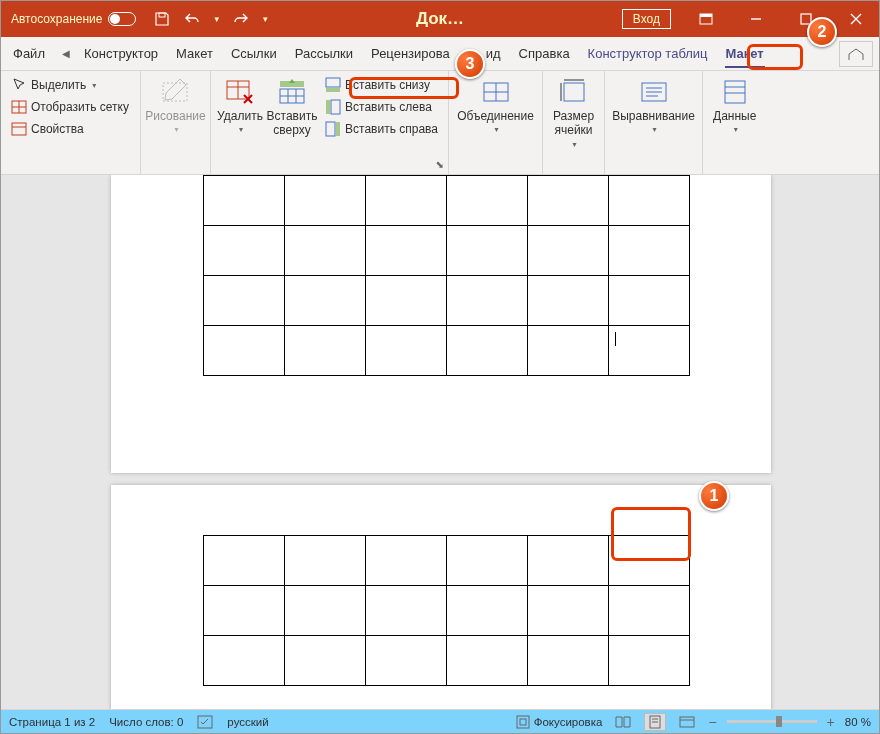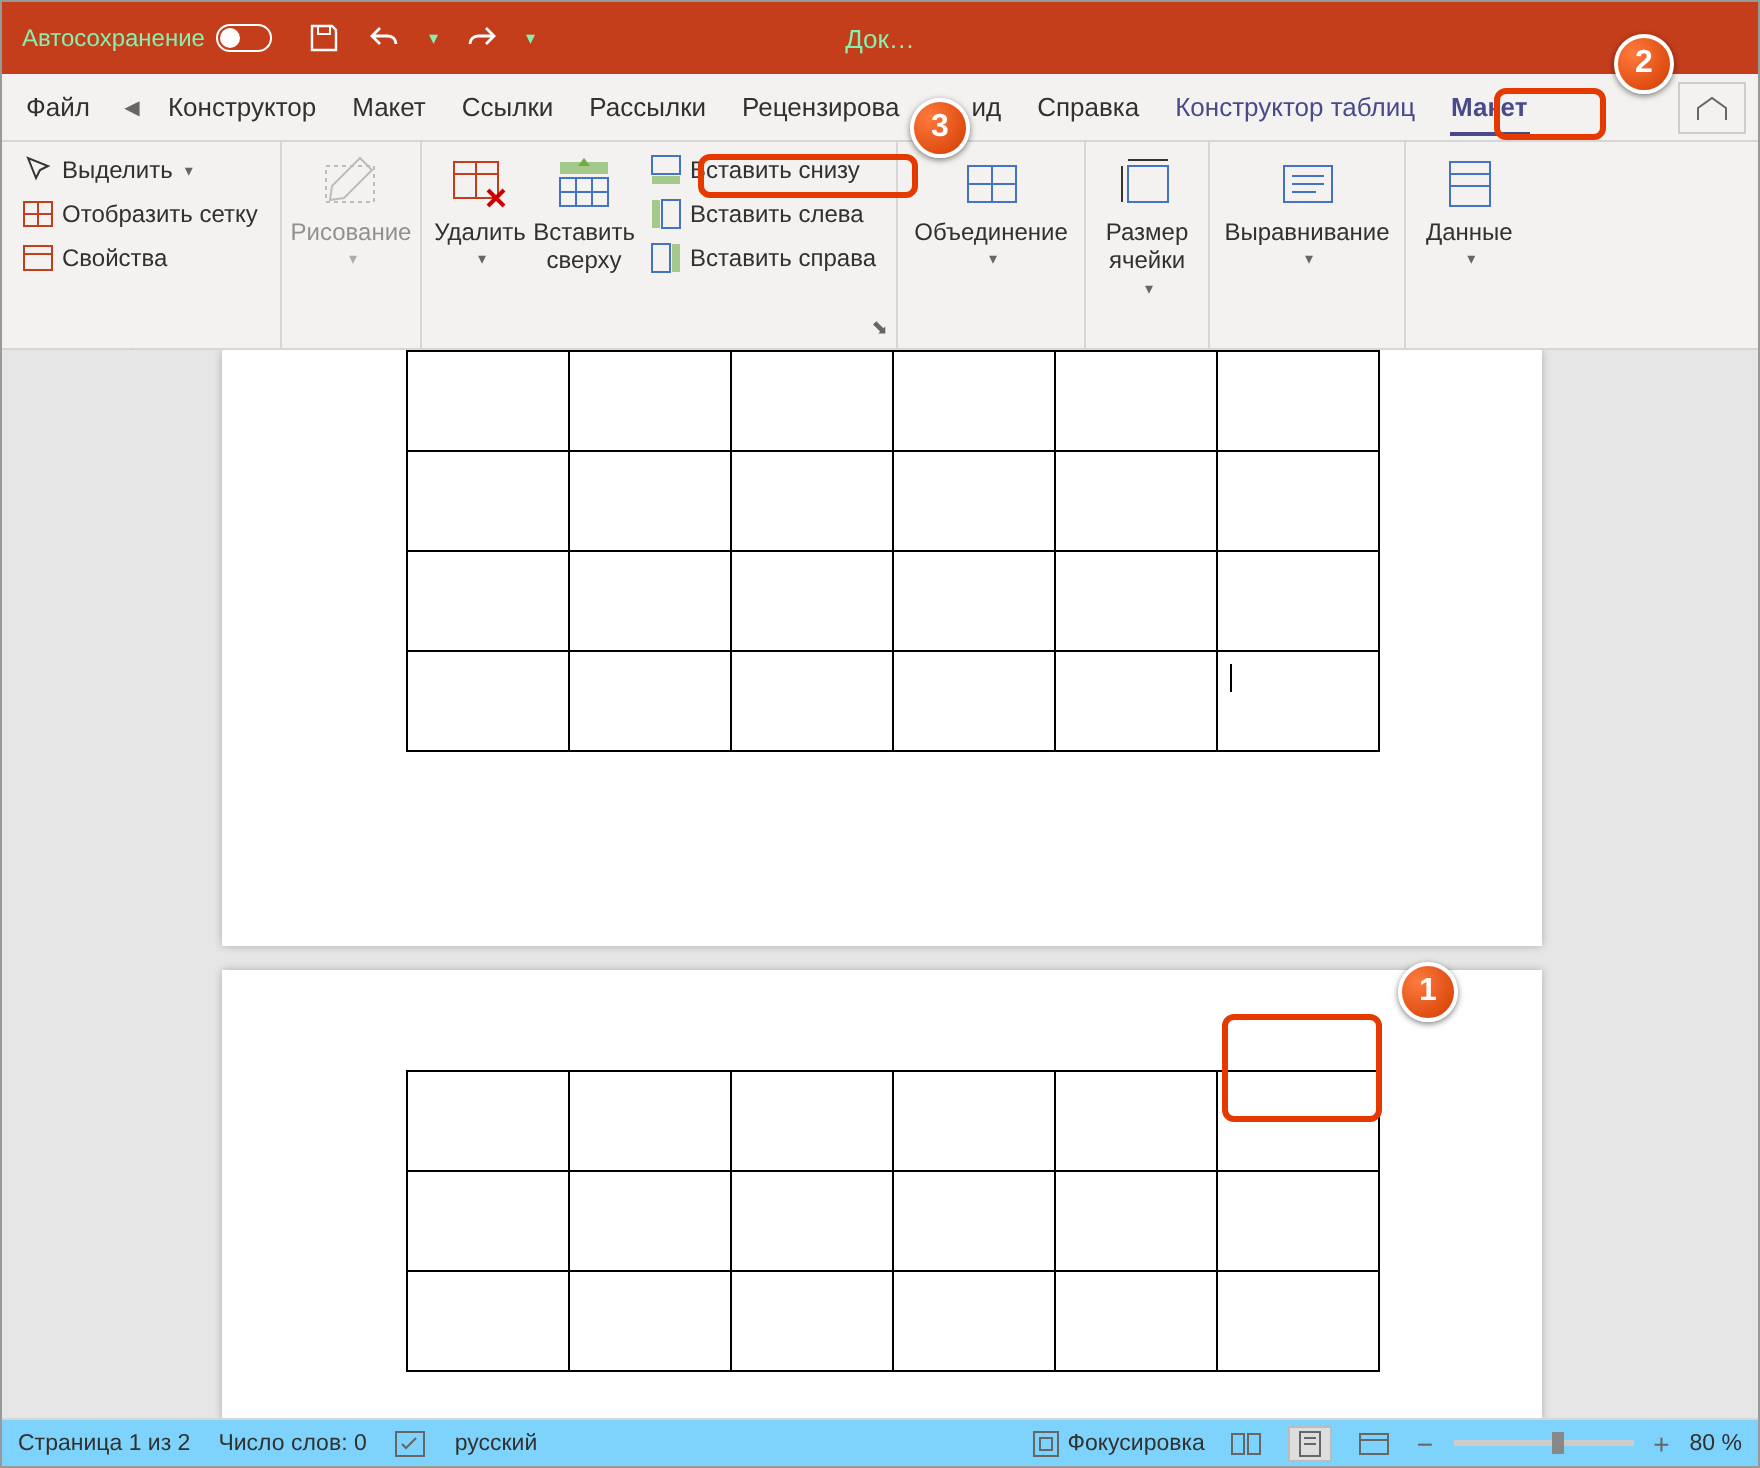--- a/index.html
+++ b/index.html
@@ -1,24 +1,24 @@
 <!DOCTYPE html>
 <html><head>
 <meta charset="utf-8">
 <style>
 * { box-sizing: border-box; margin: 0; padding: 0; font-family: "Segoe UI", Arial, sans-serif; }
 body { width: 880px; height: 734px; background: #fff; overflow: hidden; position: relative; border: 1px solid #999; }
 
-.titlebar { height: 36px; background: #c43e1c; display: flex; align-items: center; color: #86efac; font-size: 12px; position: relative; }
+.titlebar { height: 36px; background: #c43e1c; display: flex; align-items: center; color: #fef9c3; font-size: 12px; position: relative; }
 .titlebar .autosave { display: flex; align-items: center; gap: 6px; padding: 0 10px; }
 .titlebar .toggle { width: 28px; height: 14px; border: 1px solid #fff; border-radius: 8px; position: relative; }
 .titlebar .toggle::after { content: ""; position: absolute; left: 1px; top: 1px; width: 10px; height: 10px; border-radius: 50%; background: #fff; }
 .titlebar .qat { display: flex; gap: 14px; padding: 0 8px; align-items: center; }
 .titlebar .qat svg { width: 16px; height: 16px; }
-.titlebar .doctitle { position: absolute; left: 50%; transform: translateX(-50%); font-size: 13px; }
+.titlebar .doctitle { position: absolute; left: 50%; transform: translateX(-50%); font-size: 17px; font-weight: bold; }
 .titlebar .right { margin-left: auto; display: flex; align-items: center; gap: 4px; }
 .titlebar .login { border: 1px solid #fff; padding: 2px 10px; font-size: 12px; margin-right: 8px; }
 .titlebar .winbtn { width: 46px; height: 36px; display: flex; align-items: center; justify-content: center; }
 .titlebar .winbtn svg { width: 14px; height: 14px; }
 
 .tabs { height: 34px; background: #f3f2f1; border-bottom: 1px solid #d6d6d6; display: flex; align-items: center; font-size: 13px; color: #323130; }
 .tabs .file { padding: 0 12px; height: 100%; display: flex; align-items: center; }
 .tabs .nav { width: 18px; height: 22px; display: flex; align-items: center; justify-content: center; color: #666; font-size: 10px; border: 1px solid transparent; }
 .tabs .tab { padding: 0 9px; height: 100%; display: flex; align-items: center; cursor: pointer; white-space: nowrap; }
 .tabs .tab.context { color: #4a4a8a; }
@@ -84,20 +84,44 @@
       </span>
     <span style="font-size:9px">▾</span>
     <span>
         <svg viewBox="0 0 16 16">
           <path d="M10 3l4 4-4 4M14 7H6a4 4 0 00-4 4" fill="none" stroke="#fff" stroke-width="1.4"></path>
         </svg>
       </span>
     <span style="font-size:9px">▾</span>
   </div>
   <div class="doctitle">Док…</div>
+  <div class="right">
+    <div class="login">Вход</div>
+    <div class="winbtn">
+        <svg viewBox="0 0 14 14">
+          <rect x="1" y="2" width="12" height="10" fill="none" stroke="#fff"></rect>
+          <rect x="1" y="2" width="12" height="3" fill="#fff"></rect>
+        </svg>
+      </div>
+    <div class="winbtn">
+        <svg viewBox="0 0 14 14">
+          <line x1="2" y1="7" x2="12" y2="7" stroke="#fff" stroke-width="1.4"></line>
+        </svg>
+      </div>
+    <div class="winbtn">
+        <svg viewBox="0 0 14 14">
+          <rect x="2" y="2" width="10" height="10" fill="none" stroke="#fff" stroke-width="1.2"></rect>
+        </svg>
+      </div>
+    <div class="winbtn">
+        <svg viewBox="0 0 14 14">
+          <path d="M2 2l10 10M12 2L2 12" stroke="#fff" stroke-width="1.4"></path>
+        </svg>
+      </div>
+  </div>
 </div>
 
 <div class="tabs">
   <div class="file">Файл</div>
   <div class="nav">◀</div>
   <div class="tab">Конструктор</div>
   <div class="tab">Макет</div>
   <div class="tab">Ссылки</div>
   <div class="tab">Рассылки</div>
   <div class="tab">Рецензирова</div>

